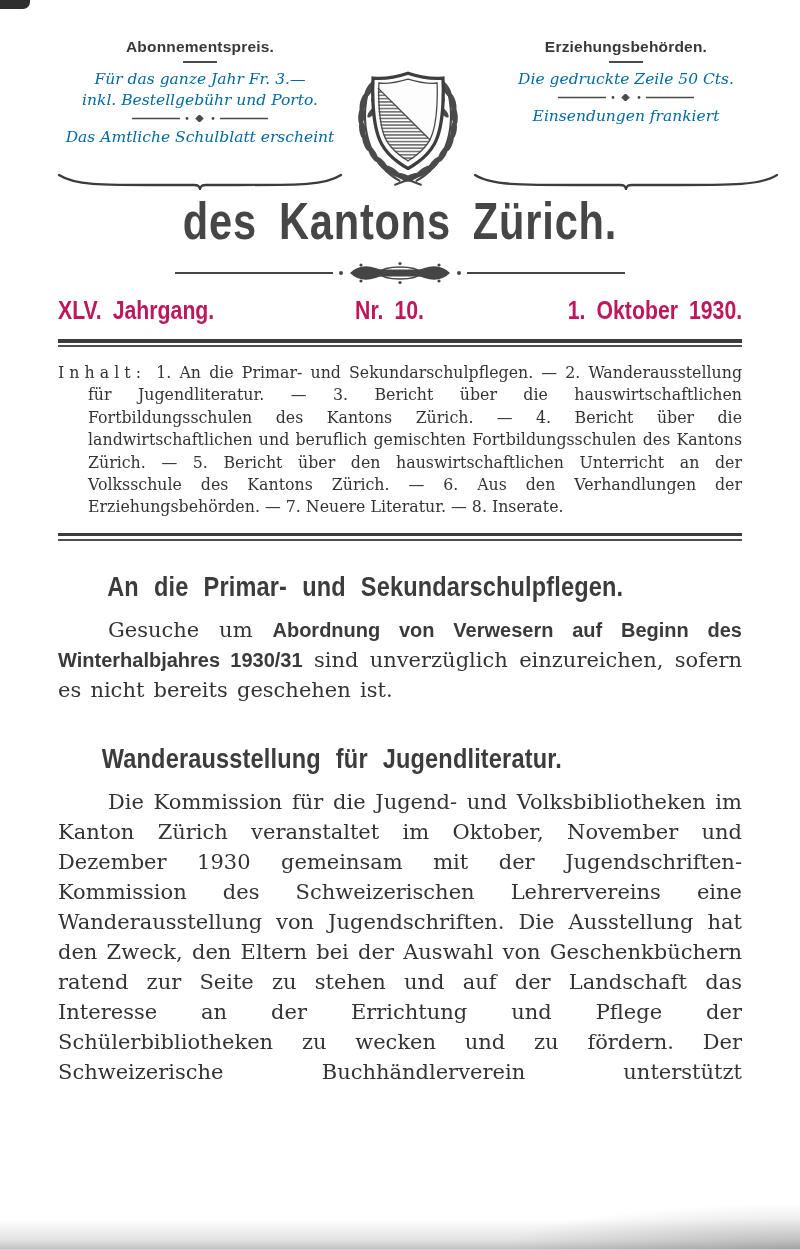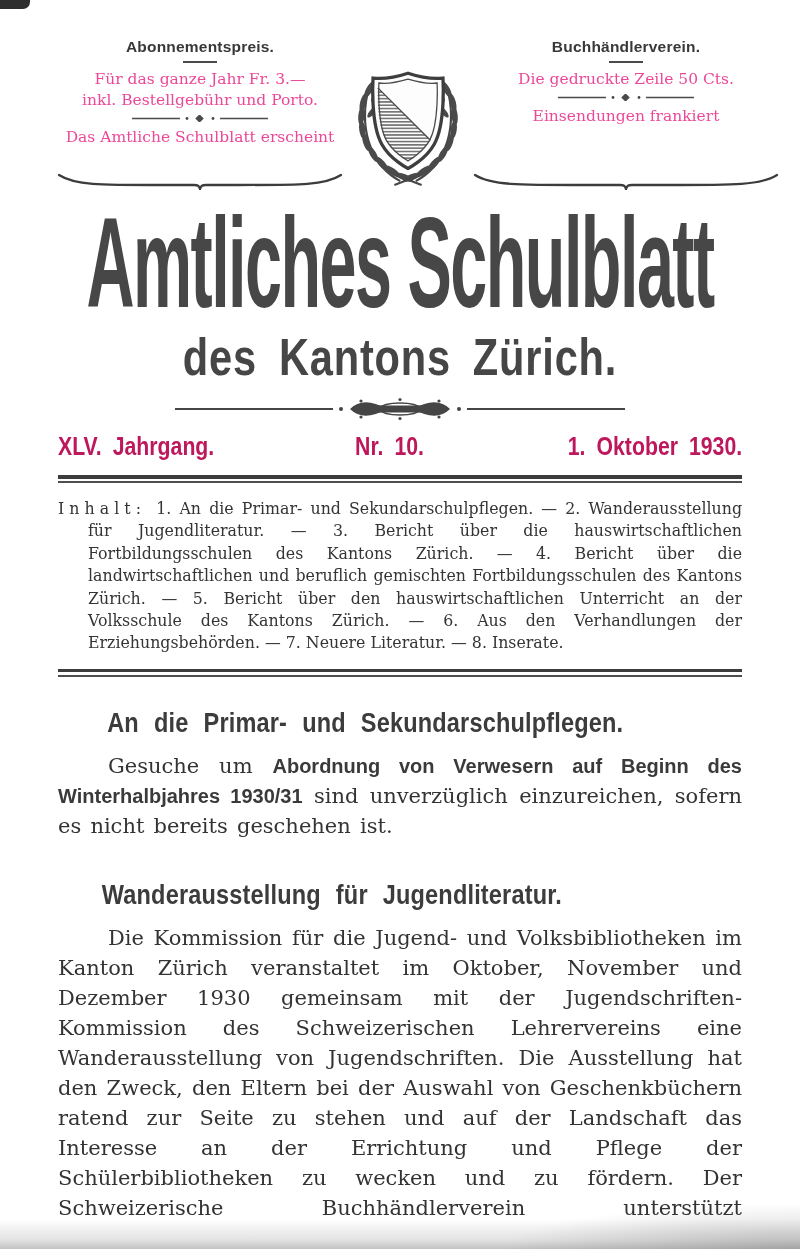--- a/index.html
+++ b/index.html
@@ -19,21 +19,21 @@
 
   
   .masthead{display:flex;justify-content:space-between;align-items:flex-start;
     padding:38px 59px 0 56px;}
   .mh-block{display:flex;flex-direction:column;align-items:center;height:152px;}
   .mh-left{width:292px;}
   .mh-right{width:312px;}
   .mh-title{font-family:"Liberation Sans",sans-serif;font-weight:bold;font-size:15.5px;
     color:#383838;letter-spacing:.2px;}
   .mh-rule{width:34px;height:0;border-top:2.5px solid #4a4a4a;margin:5px 0 6px;}
-  .mh-line{font-size:15.5px;line-height:21px;color:#ec4899;}
+  .mh-line{font-size:15.5px;line-height:21px;color:#0369a1;font-style:italic;}
   .mh-div{margin:4px 0 5px;}
   .mh-brace{margin-top:auto;}
 
   .emblem{width:136px;margin:4px -4px 0 -4px;flex:none;}
 
   
   .big-title{position:relative;height:132px;margin-top:4px;}
   .big-title span{
     position:absolute;left:50%;top:0;transform:translateX(-50%) scaleX(.52);
     transform-origin:center top;white-space:nowrap;
@@ -150,44 +150,41 @@
         <g>
           <path d="M70,30 C82,34 96,36 106,35 C106,35 109,82 97,103 C88,119 70,128 70,128 C70,128 52,119 43,103 C31,82 34,35 34,35 C44,36 58,34 70,30 Z" fill="#fdfdfd" stroke="#3e3e3e" stroke-width="3.4"></path>
           <path d="M39,45 L93,99 C85,113 70,121 70,121 C70,121 55,113 47,99 C38,82 38.6,52 39,45 Z" fill="url(#hatch)"></path>
           <line x1="39" y1="45" x2="93" y2="99" stroke="#4a4a4a" stroke-width="1.4"></line>
           <path d="M70,36 C80,39 92,41 100,40 C100,40 102,81 92.5,98.5 C85,112 70,120 70,120 C70,120 55,112 47.5,98.5 C38,81 40,40 40,40 C48,41 60,39 70,36 Z" fill="none" stroke="#4a4a4a" stroke-width="1.3"></path>
         </g>
       </svg>
     </div>
 
     <div class="mh-block mh-right">
-      <div class="mh-title">Buchhändlerverein.</div>
+      <div class="mh-title">Erziehungsbehörden.</div>
       <div class="mh-rule"></div>
       <div class="mh-line">Die gedruckte Zeile 50 Cts.</div>
       <div class="mh-div">
         <svg width="140" height="7" viewBox="0 0 140 7">
           <line x1="2" y1="3.5" x2="50" y2="3.5" stroke="#4a4a4a" stroke-width="1.6"></line>
           <circle cx="57" cy="3.5" r="1.4" fill="#4a4a4a"></circle>
           <rect x="66.5" y="0.5" width="6" height="6" transform="rotate(45 69.5 3.5)" fill="#4a4a4a"></rect>
           <circle cx="83" cy="3.5" r="1.4" fill="#4a4a4a"></circle>
           <line x1="90" y1="3.5" x2="138" y2="3.5" stroke="#4a4a4a" stroke-width="1.6"></line>
         </svg>
       </div>
       <div class="mh-line">Einsendungen frankiert</div>
       <div class="mh-brace">
         <svg width="308" height="18" viewBox="0 0 308 18">
           <path d="M3,3 C20,14 48,13 142,13 L148,13 C152,13 153,13.5 154,17 C155,13.5 156,13 160,13 L166,13 C260,13 288,14 305,3" fill="none" stroke="#3c3c3c" stroke-width="2.3" stroke-linecap="round"></path>
         </svg>
       </div>
     </div>
   </div>
 
-  <div class="big-title">
-    <span>Amtliches Schulblatt</span>
-  </div>
   <div class="sub-title">
     <span>des Kantons Zürich.</span>
   </div>
 
   <div class="ornament-wrap">
     <svg width="450" height="26" viewBox="0 0 450 26" style="display:inline-block">
       <line x1="0" y1="13" x2="158" y2="13" stroke="#454545" stroke-width="2"></line>
       <circle cx="166" cy="13" r="2" fill="#454545"></circle>
       <path d="M212,13 C196,4 184,4 175,13 C184,22 196,22 212,13 Z" fill="#454545"></path>
       <path d="M238,13 C254,4 266,4 275,13 C266,22 254,22 238,13 Z" fill="#454545"></path>

